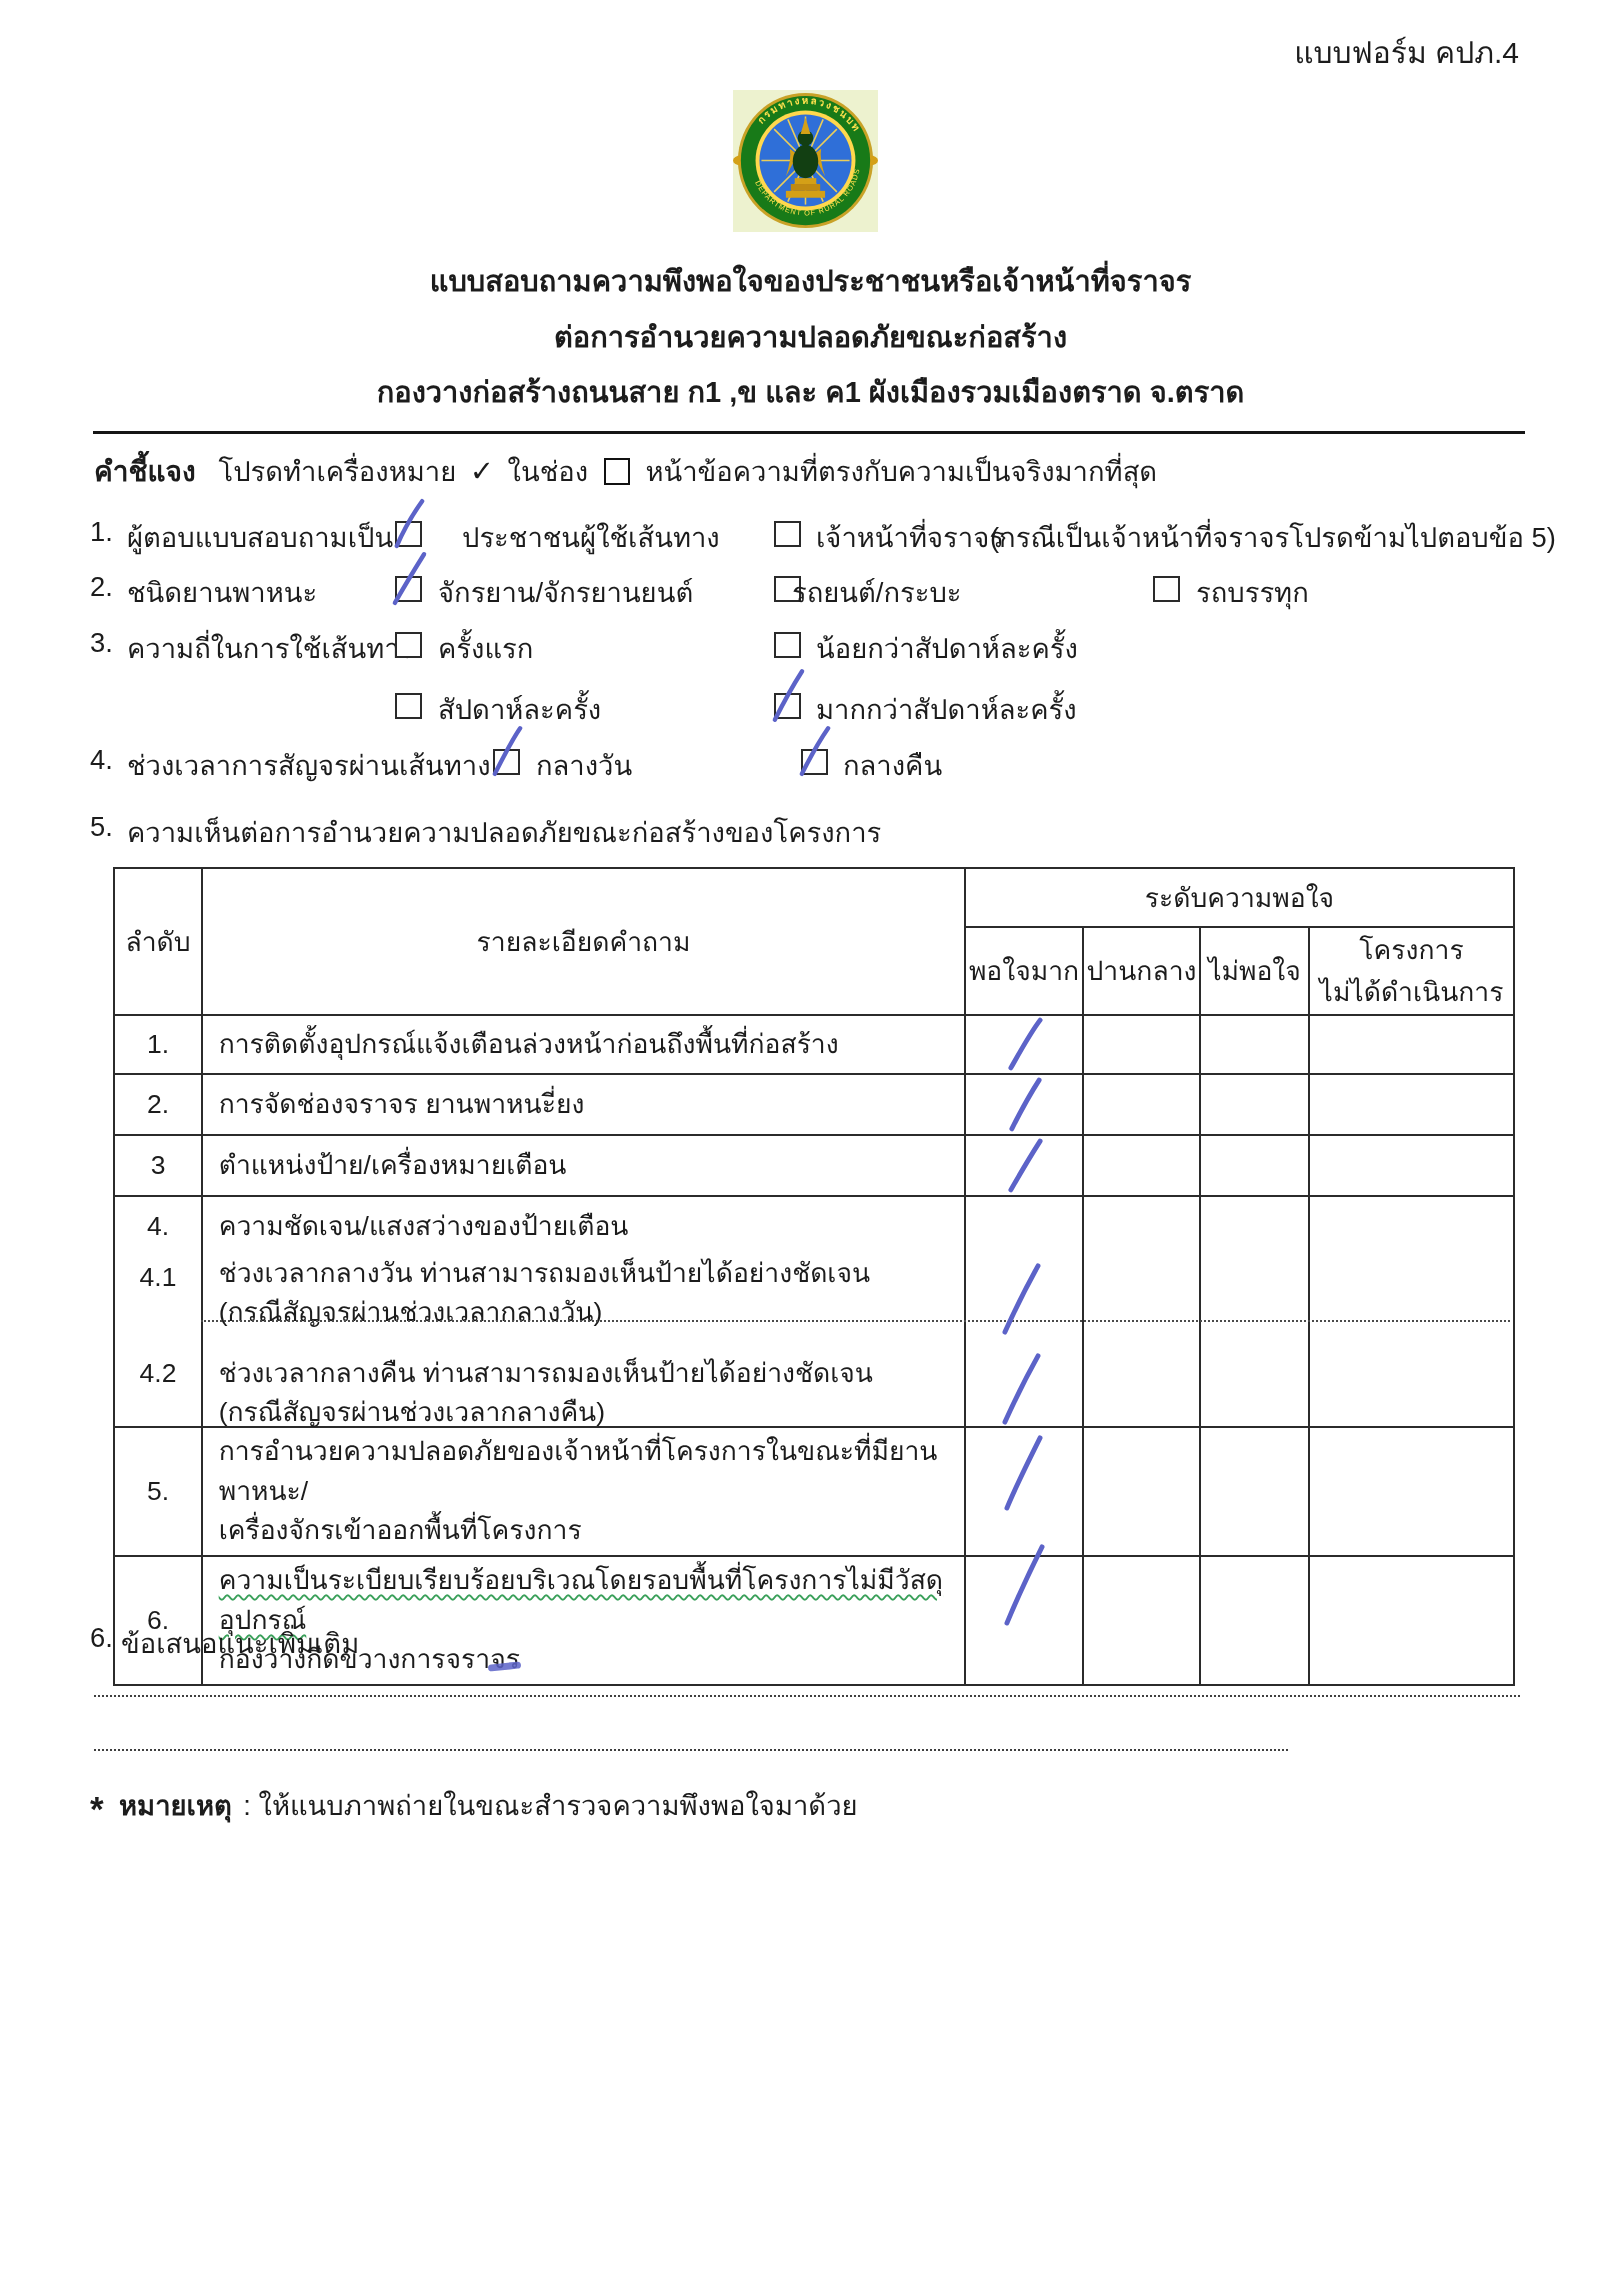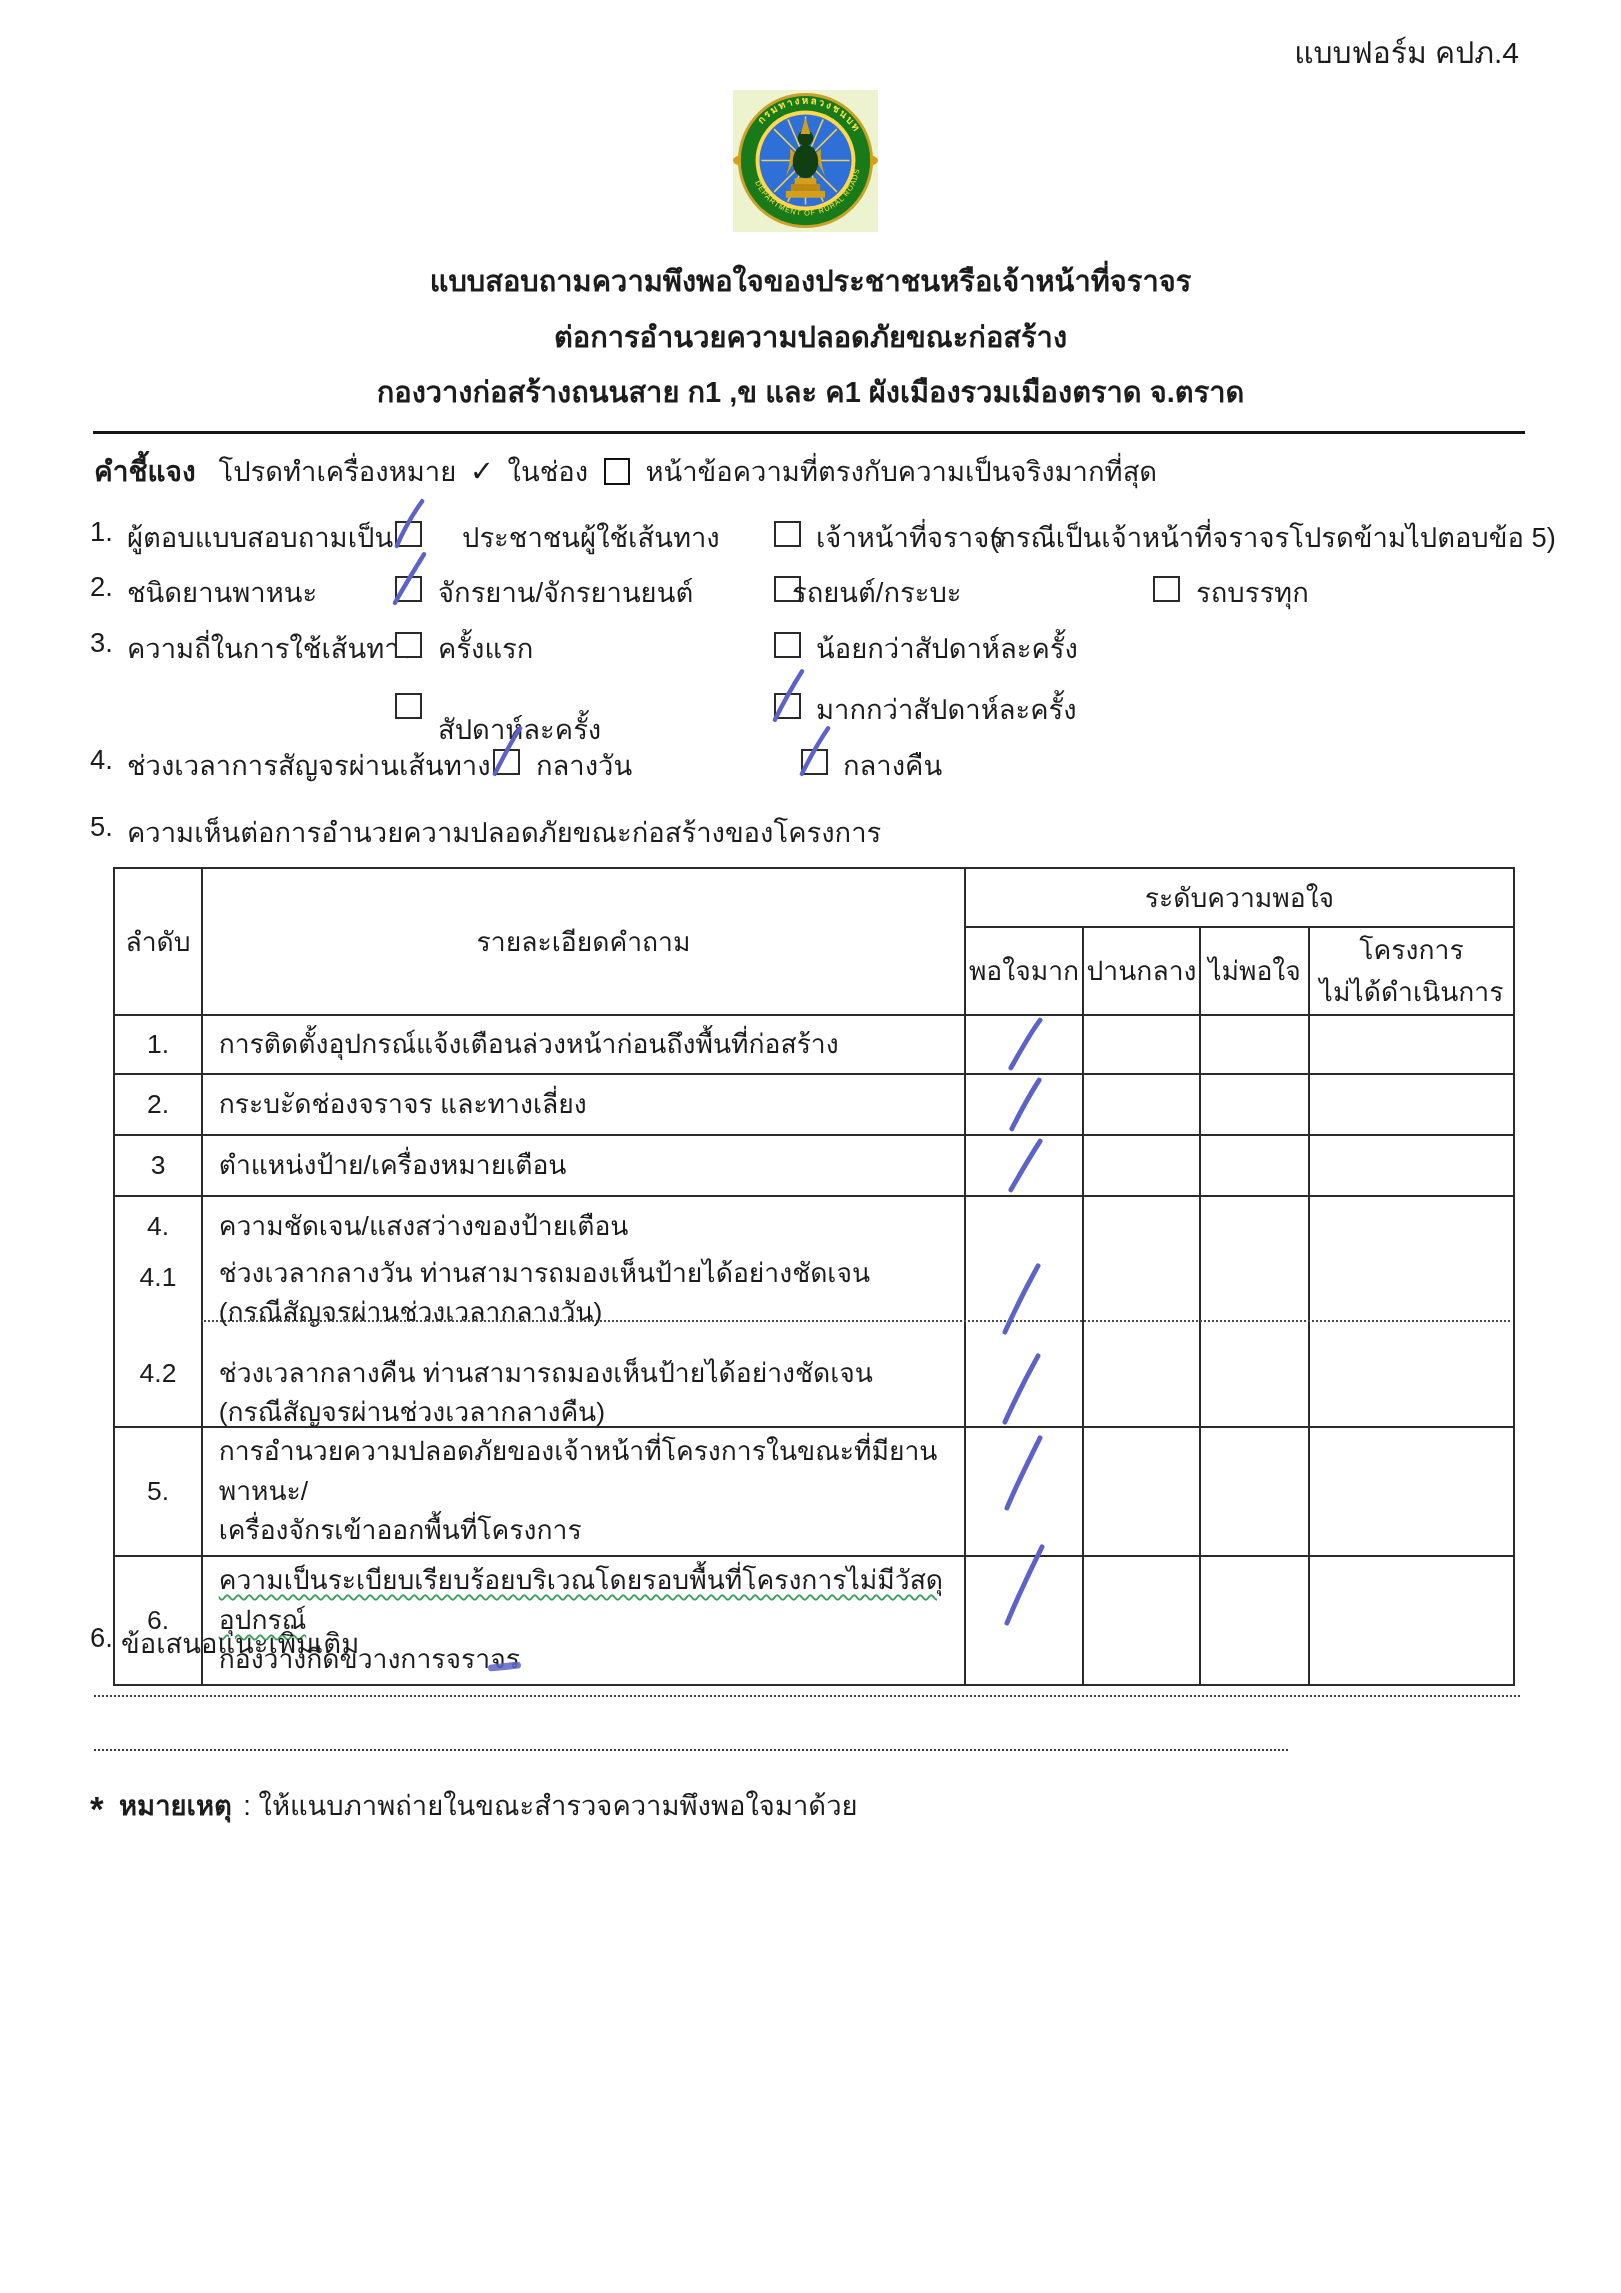--- a/index.html
+++ b/index.html
@@ -141,21 +141,21 @@
     <span style="left:90px;">3.</span>
     <span style="left:127px;">ความถี่ในการใช้เส้นทาง</span>
     <span class="cb" style="left:395px;"></span>
     <span style="left:438px;">ครั้งแรก</span>
     <span class="cb" style="left:774px;"></span>
     <span style="left:816px;">น้อยกว่าสัปดาห์ละครั้ง</span>
   </div>
 
   <div class="qrow" style="top:688px;">
     <span class="cb" style="left:395px;"></span>
-    <span style="left:438px;margin-top:20px;">สัปดาห์ละครั้ง</span>
+    <span style="left:438px;">สัปดาห์ละครั้ง</span>
     <span class="cb" style="left:774px;">
       <svg width="35" height="55" viewBox="0 0 36 56">
           <path d="M5 52 C 12 38, 24 16, 33 2" stroke="#5c63c8" stroke-width="4.5" fill="none" stroke-linecap="round"></path>
         </svg>
     </span>
     <span style="left:816px;">มากกว่าสัปดาห์ละครั้ง</span>
   </div>
 
   <div class="qrow" style="top:744px;">
     <span style="left:90px;">4.</span>
@@ -215,21 +215,21 @@
                   <path d="M6 52 C 14 38, 26 16, 36 3" stroke="#5c63c8" stroke-width="5" fill="none" stroke-linecap="round"></path>
                 </svg>
               </div>
           </td>
           <td class="rate"></td>
           <td class="rate"></td>
           <td class="rate"></td>
         </tr>
         <tr style="height:59px;">
           <td class="num">2.</td>
-          <td class="detail">กระบะัดช่องจราจร  และทางเลี่ยง</td>
+          <td class="detail">การจัดช่องจราจร  ยานพาหนะี่ยง</td>
           <td class="rate">
             <div class="pen-c">
                 <svg width="39" height="57" viewBox="0 0 40 58">
                   <path d="M7 54 C 14 40, 26 18, 35 4" stroke="#5c63c8" stroke-width="5" fill="none" stroke-linecap="round"></path>
                 </svg>
               </div>
           </td>
           <td class="rate"></td>
           <td class="rate"></td>
           <td class="rate"></td>

